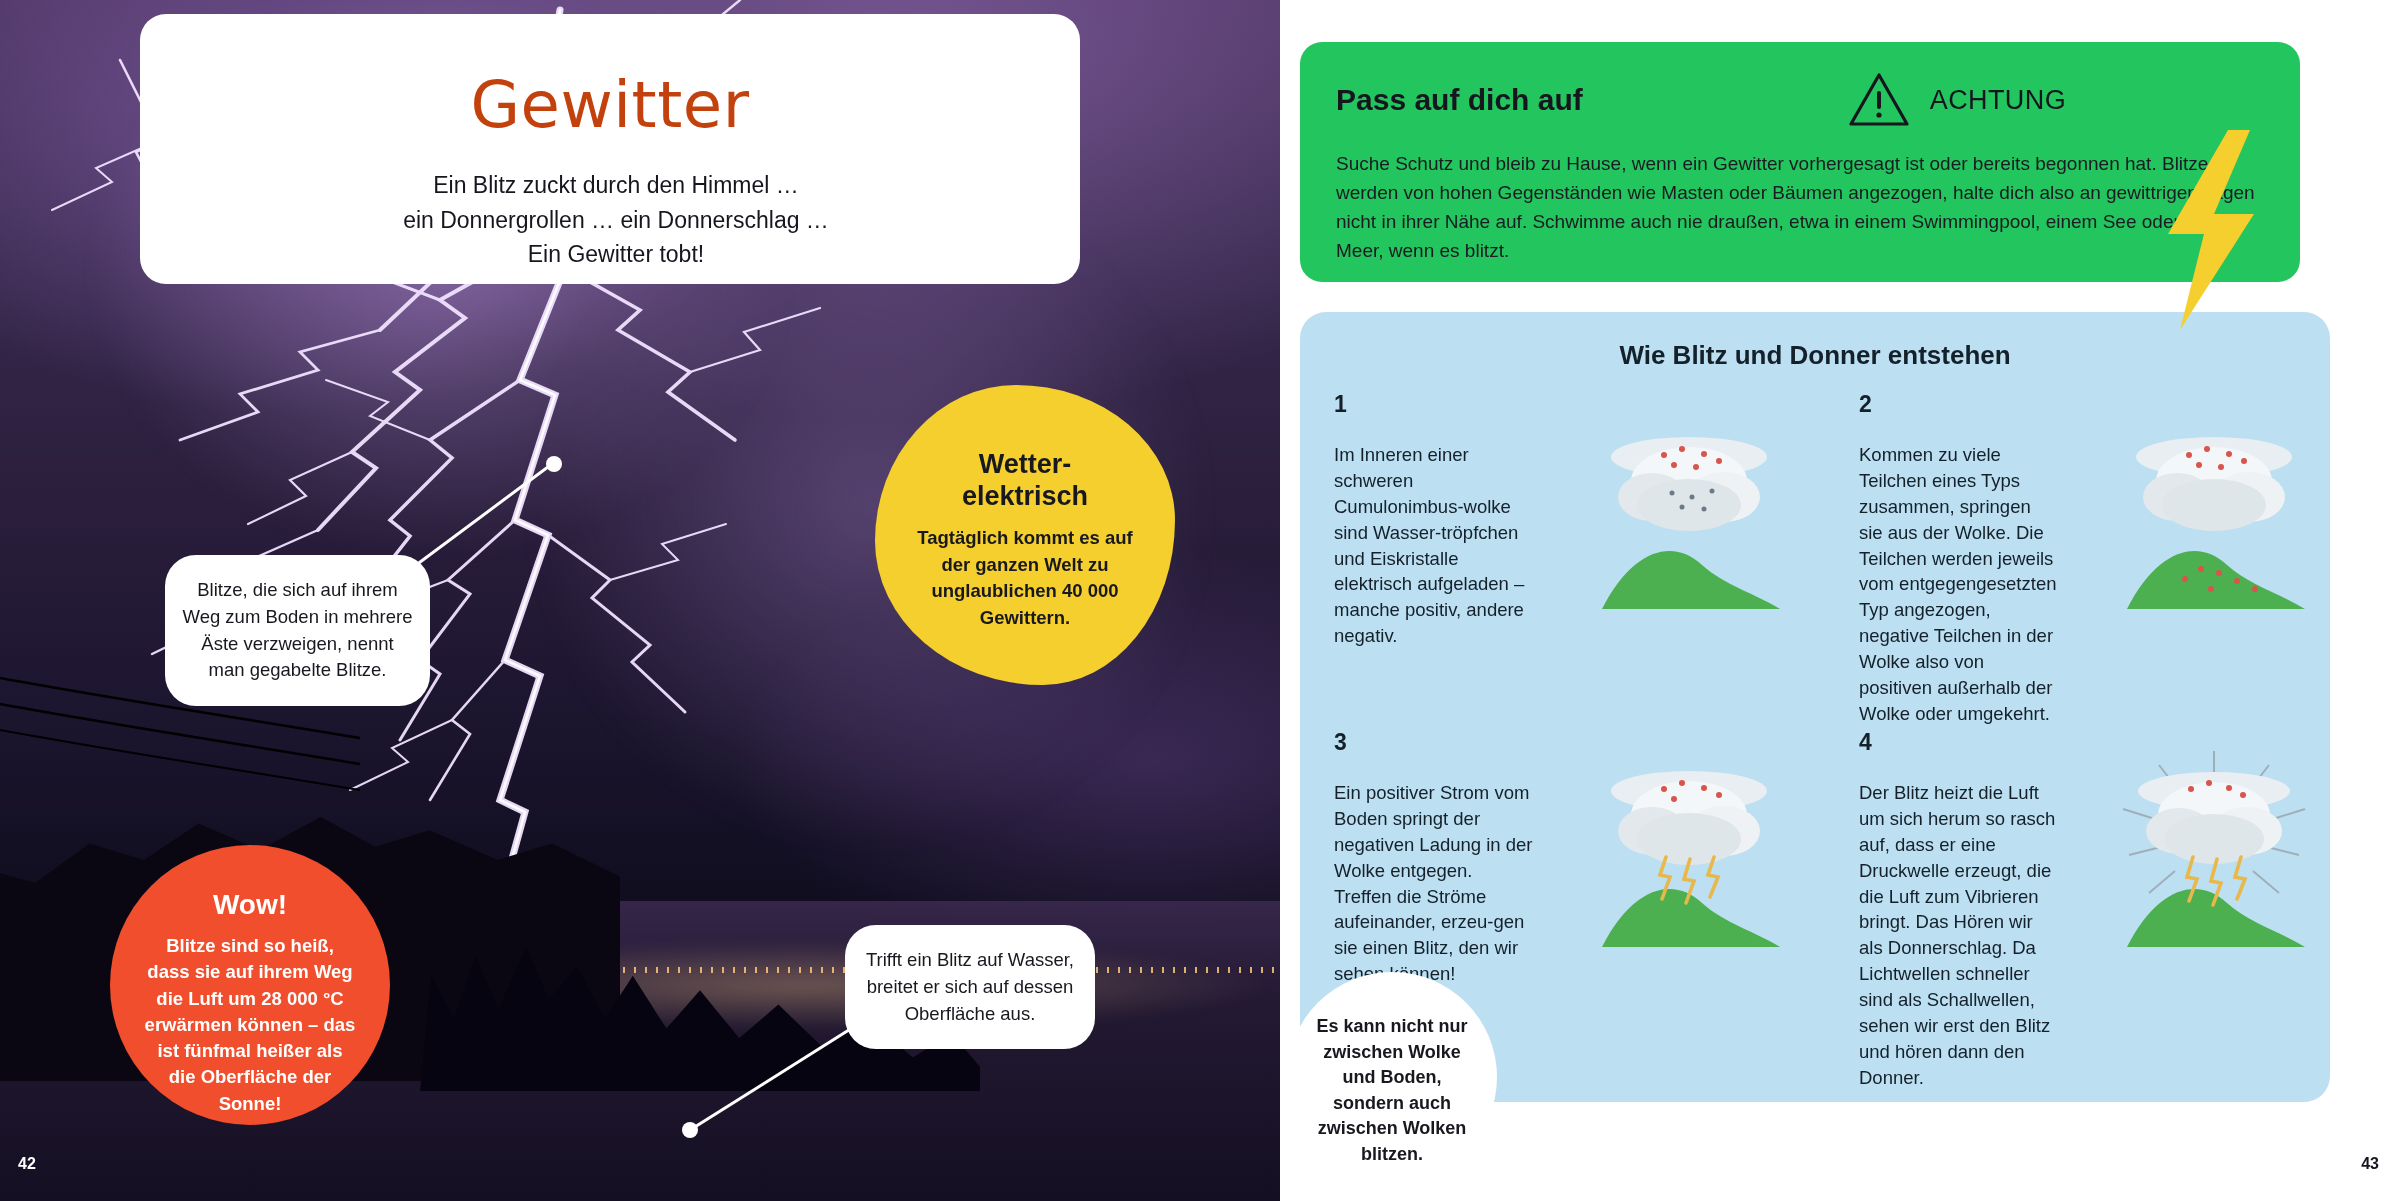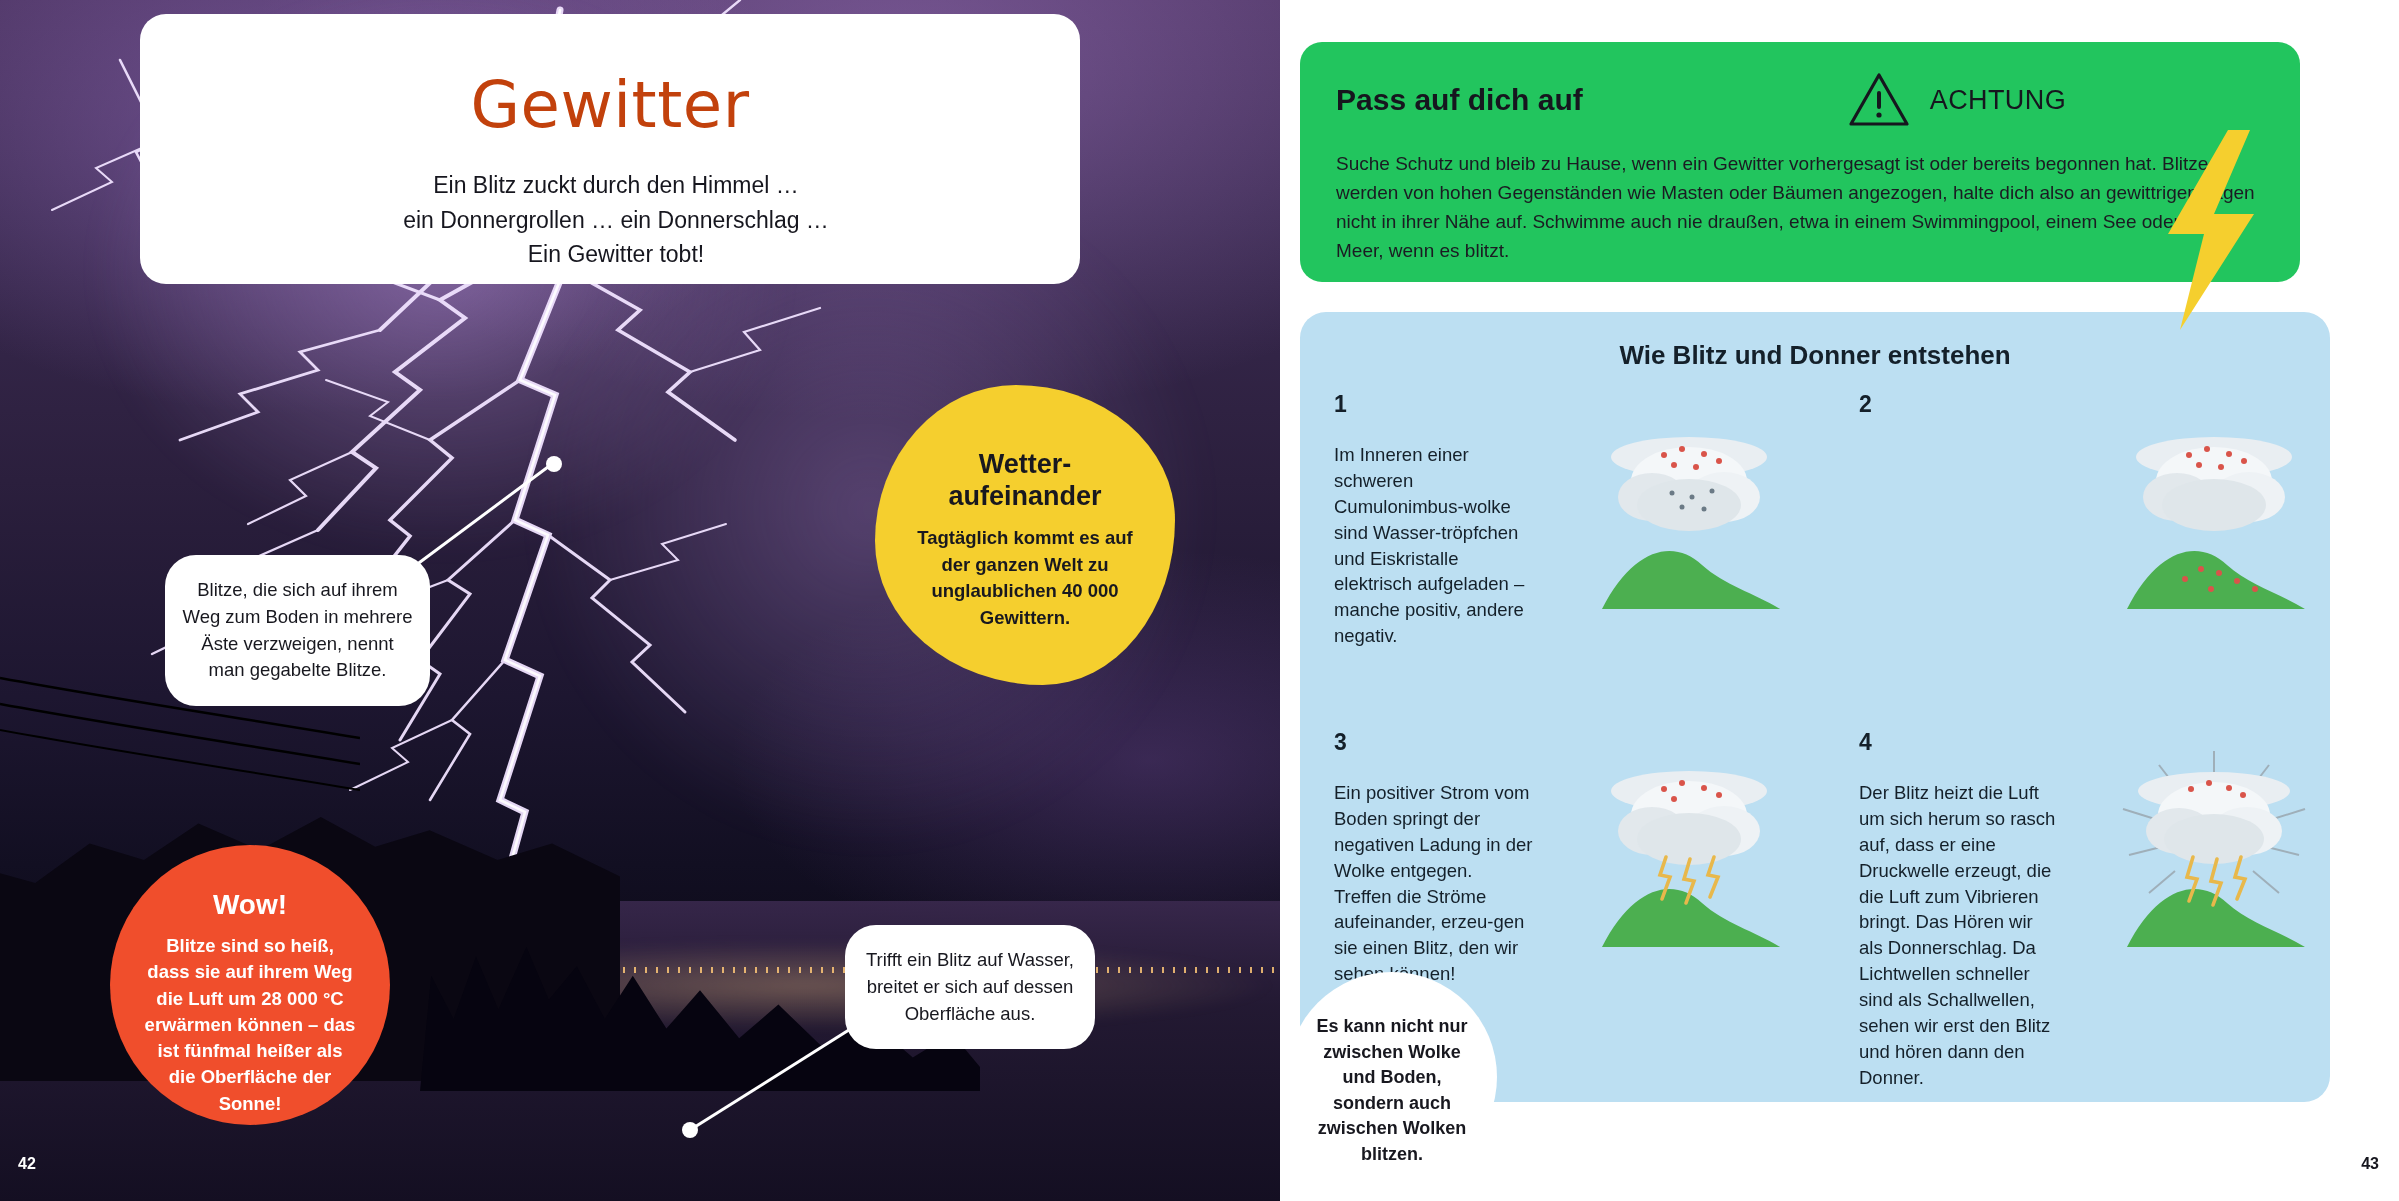--- a/index.html
+++ b/index.html
@@ -208,21 +208,21 @@
     <div class="dot" style="left:546px; top:456px;"></div>
 
     <div class="bubble-white" id="cal-water">Trifft ein Blitz auf Wasser, breitet er sich auf dessen Oberfläche aus.</div>
     <svg class="leader" style="left:680px; top:1020px; width:180px; height:120px;" viewBox="0 0 180 120">
       <line x1="10" y1="110" x2="172" y2="8" stroke="#fff" stroke-width="3"></line>
     </svg>
     <div class="dot" style="left:682px; top:1122px;"></div>
 
     <div class="blob-yellow">
       <div class="hd" style="white-space:pre-line">Wetter-
-aufeinander</div>
+elektrisch</div>
       <div class="bd">Tagtäglich kommt es auf der ganzen Welt zu unglaublichen 40 000 Gewittern.</div>
     </div>
 
     <div class="blob-red">
       <div class="hd">Wow!</div>
       <div class="bd">Blitze sind so heiß, dass sie auf ihrem Weg die Luft um 28 000 °C erwärmen können – das ist fünfmal heißer als die Oberfläche der Sonne!</div>
     </div>
 
     <div class="pagenum left">42</div>
   </div>
@@ -269,20 +269,21 @@
                 <circle cx="148" cy="94" r="2.5"></circle>
                 <circle cx="118" cy="110" r="2.5"></circle>
                 <circle cx="140" cy="112" r="2.5"></circle>
               </g>
             <path d="M38 212 C 70 150, 110 142, 138 168 C 160 188, 190 196, 216 212 Z" fill="#4caf50"></path>
           </svg>
         </div>
 
         <div class="step" id="step2">
           <div class="num">2</div>
+          <div class="txt">Kommen zu viele Teilchen eines Typs zusammen, springen sie aus der Wolke. Die Teilchen werden jeweils vom entgegengesetzten Typ angezogen, negative Teilchen in der Wolke also von positiven außerhalb der Wolke oder umgekehrt.</div>
           <svg class="art" viewBox="0 0 250 230">
             <ellipse cx="125" cy="60" rx="78" ry="20" fill="#e9eef2"></ellipse>
             <ellipse cx="125" cy="84" rx="58" ry="34" fill="#f4f7f9"></ellipse>
             <ellipse cx="88" cy="100" rx="34" ry="24" fill="#e2e8ec"></ellipse>
             <ellipse cx="160" cy="100" rx="36" ry="25" fill="#eef2f5"></ellipse>
             <ellipse cx="125" cy="108" rx="52" ry="26" fill="#dfe6ea"></ellipse>
             <g fill="#d9544a">
                 <circle cx="100" cy="58" r="3"></circle>
                 <circle cx="118" cy="52" r="3"></circle>
                 <circle cx="140" cy="57" r="3"></circle>

